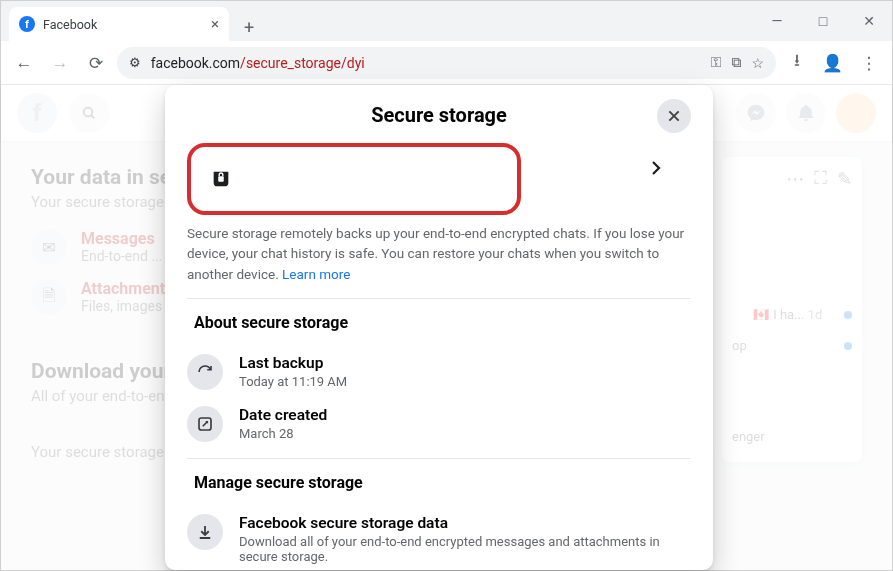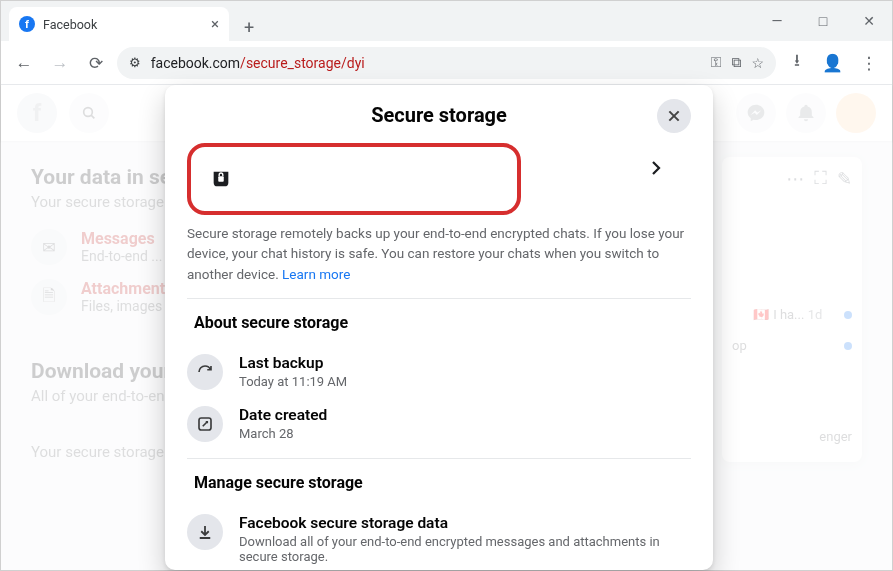--- a/index.html
+++ b/index.html
@@ -151,21 +151,21 @@
       <div class="side-item">
         <span style="text-align:center;flex:1"><span>🇨🇦 I ha...</span> <span style="color:#8a8d91">1d</span></span>
         <div class="dot"></div>
       </div>
       <div class="side-item">
         <span style="text-align:left;flex:1">op</span>
         <div class="dot"></div>
       </div>
       <div style="height:60px"></div>
       <div class="side-item">
-        <span style="text-align:right;flex:1">enger</span>
+        <span style="text-align:left;flex:1">enger</span>
       </div>
     </div>
 
     <div class="scrim"></div>
 
     <div class="modal">
       <div class="modal-head">
         <div class="modal-title">Secure storage</div>
         <div class="modal-close">
           <svg width="16" height="16" viewBox="0 0 24 24" fill="none" stroke="currentColor" stroke-width="3">

